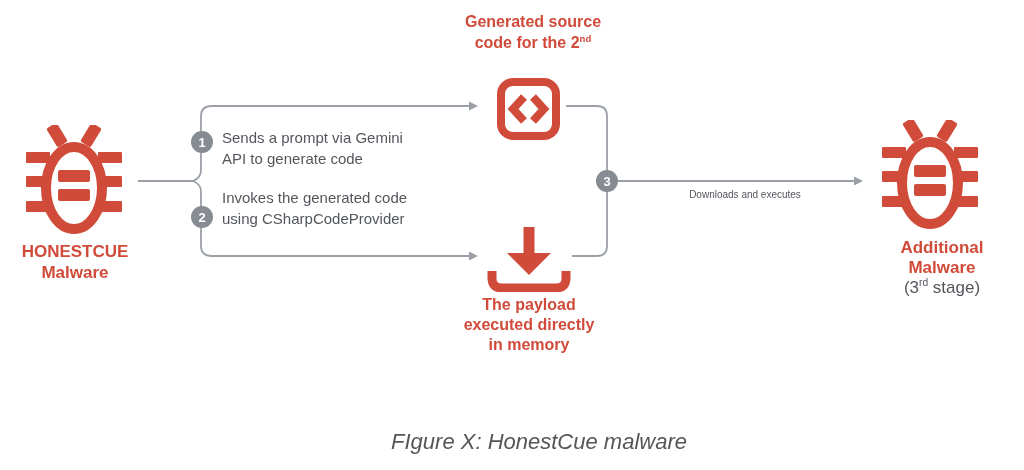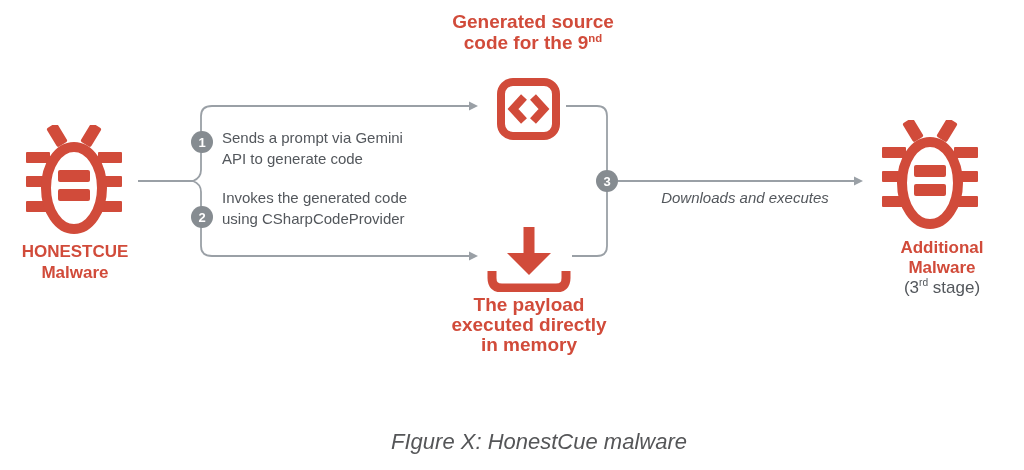--- a/index.html
+++ b/index.html
@@ -19,38 +19,38 @@
     font-family:"Liberation Sans","DejaVu Sans",sans-serif;
   }
   .connectors{position:absolute;left:0;top:0;}
   .abs{position:absolute;}
   .icon{color:var(--red);line-height:0;}
   .node-label{
     color:var(--red);
     font-weight:bold;
     text-align:center;
   }
-  .red-caption{font-size:19px;line-height:20px;}
+  .red-caption{font-size:16px;line-height:20px;}
   .bug-label{font-size:17px;line-height:21px;}
   .stage-sub{
     color:var(--text-gray);
     font-weight:normal;
     font-size:17px;
   }
   .step-circle{
     width:22px;height:22px;border-radius:50%;
     background:var(--circle-gray);
     color:#ffffff;font-size:13px;font-weight:bold;
     display:flex;align-items:center;justify-content:center;
   }
   .step-text{
     font-size:15px;line-height:21px;color:var(--text-gray);
   }
   .arrow-label{
-    font-size:15px;color:var(--text-gray);text-align:center;font-style:italic;
+    font-size:10px;color:var(--text-gray);text-align:center;
   }
   .caption{
     width:982px;text-align:center;
     font-style:italic;font-size:22px;color:var(--caption-gray);
   }
   sup{font-size:0.6em;vertical-align:super;line-height:0;}
 </style>
 </head>
 <body>
 
@@ -89,21 +89,21 @@
       <rect x="33" y="64" width="32" height="12" rx="2" fill="currentColor"></rect>
     </svg>
   </div>
   <div class="abs node-label bug-label" style="left:10px;top:241px;width:130px;">
     <span>HONESTCUE</span><br>
     <span>Malware</span>
   </div>
 
   <div class="abs node-label red-caption" style="left:440px;top:11px;width:186px;line-height:21px;">
     <span>Generated source</span><br>
-    <span>code for the 9</span><sup>nd</sup><br>
+    <span>code for the 2</span><sup>nd</sup><br>
   </div>
   <div class="abs icon" style="left:497px;top:78px;">
     <svg width="63" height="62" viewBox="0 0 63 62">
       <rect x="4" y="4" width="55" height="54" rx="12" fill="none" stroke="currentColor" stroke-width="8"></rect>
       <path d="M27 19 L16 31 L27 43" fill="none" stroke="currentColor" stroke-width="8" stroke-linejoin="miter"></path>
       <path d="M36 19 L47 31 L36 43" fill="none" stroke="currentColor" stroke-width="8" stroke-linejoin="miter"></path>
     </svg>
   </div>
 
   <div class="abs step-circle" style="left:191px;top:131px;">

